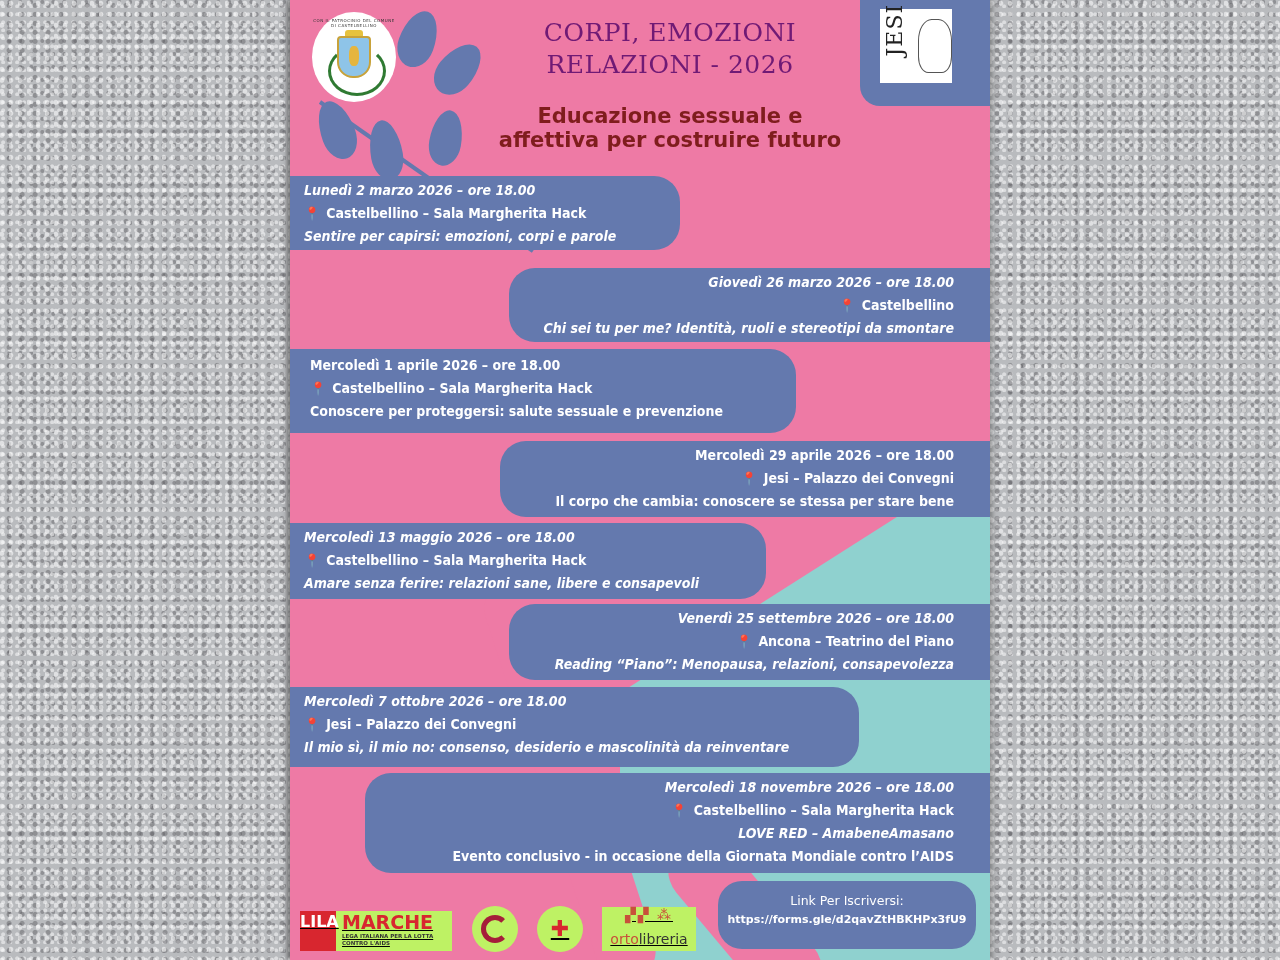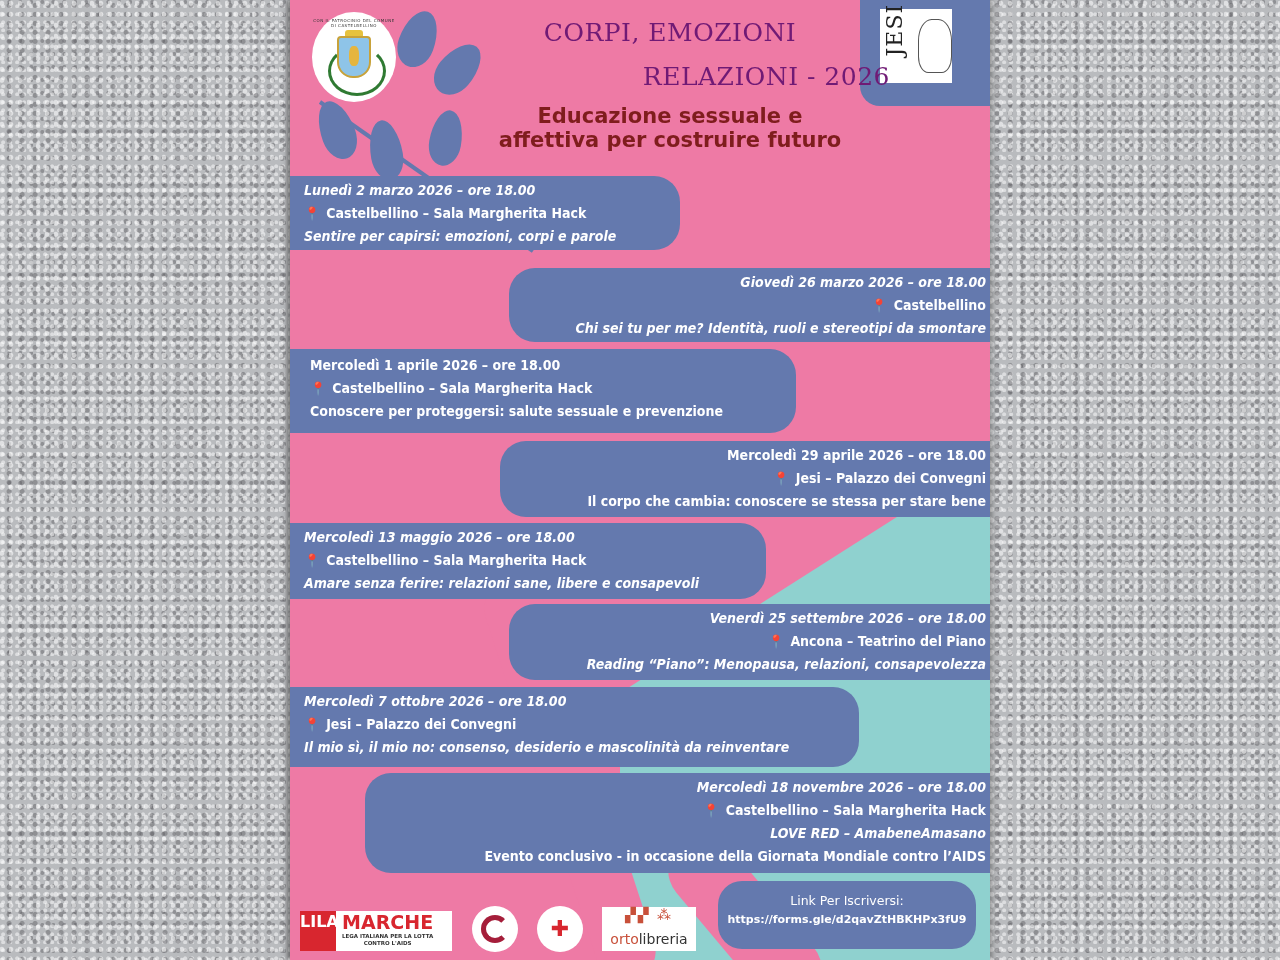--- a/index.html
+++ b/index.html
@@ -49,35 +49,35 @@
   .subtitle {
     position:absolute; left:150px; width:460px; text-align:center; color:#7f1d1d;
     font-family:"DejaVu Sans", sans-serif; font-weight:bold; font-size:21px; line-height:24px;
   }
   .card {
     position:absolute; background:#6479ae; color:#fff; box-sizing:border-box;
     font-family:"DejaVu Sans Condensed","DejaVu Sans", sans-serif; font-size:14px; font-weight:bold;
     line-height:22.5px;
   }
   .card.left { border-radius:0 26px 26px 0; padding:3px 0 0 14px; text-align:left; }
-  .card.right { border-radius:26px 0 0 26px; padding:3px 4px 0 0; text-align:right; }
+  .card.right { border-radius:26px 0 0 26px; padding:3px 36px 0 0; text-align:right; }
   .card .it { font-style:italic; }
   .pin { color:#e33b4b; font-size:13px; margin-right:6px; }
   .card-line { white-space:nowrap; display:block; }
   .link-box {
     position:absolute; left:428px; top:881px; width:258px; height:68px;
     background:#6479ae; border-radius:24px; color:#fff; text-align:center;
     font-family:"DejaVu Sans", sans-serif;
   }
   .link-label { display:block; margin-top:12px; font-size:12.5px; }
   .link-url { display:block; margin-top:5px; font-size:11px; font-weight:bold; }
-  .partner { position:absolute; background:#ffffff; box-sizing:border-box; }
+  .partner { position:absolute; background:#bef264; box-sizing:border-box;text-decoration:underline; }
   .lila { left:10px; top:911px; width:152px; height:40px; display:flex; }
   .lila-red { width:36px; height:40px; background:#d8262f; color:#fff; font-weight:bold; font-size:16px; line-height:18px; text-align:center; padding-top:2px; box-sizing:border-box; }
-  .lila-right { padding-left:6px;text-align:center; }
+  .lila-right { padding-left:6px; }
   .lila-title { color:#d8262f; font-weight:bold; font-size:19px; line-height:22px; display:block; }
   .lila-sub { color:#333; font-size:5.5px; font-weight:bold; display:block; line-height:7px; }
   .circle-logo { border-radius:50%; width:46px; height:46px; top:906px; display:flex; align-items:center; justify-content:center; }
   .magma-ring { width:28px; height:28px; border-radius:50%; border:5px solid #a51e3a; border-right-color:transparent; box-sizing:border-box; }
   .cross { color:#d8262f; font-size:22px; font-weight:bold; line-height:22px; }
   .orto { left:312px; top:907px; width:94px; height:44px; text-align:center; }
   .orto-mark { display:block; height:22px; color:#c8503a; font-size:14px; letter-spacing:2px; }
   .orto-text { font-size:14px; color:#333; }
   .orto-text b { color:#c8503a; font-weight:normal; }
 </style>
@@ -105,21 +105,21 @@
   </div>
 
   <div class="jesi-box">
     <div class="jesi-logo">
       <span class="jesi-text">JESI</span>
       <div class="jesi-lion"></div>
     </div>
   </div>
 
   <div class="title" style="top:18px;">CORPI, EMOZIONI</div>
-  <div class="title" style="top:62px;text-align:right;">RELAZIONI -  2026</div>
+  <div class="title" style="top:50px;">RELAZIONI -  2026</div>
   <div class="subtitle" style="top:104px;">Educazione sessuale e</div>
   <div class="subtitle" style="top:128px;">affettiva per costruire futuro</div>
 
   <div class="card left" style="left:0; top:176px; width:390px; height:74px;">
     <span class="card-line it">Lunedì 2 marzo 2026 – ore 18.00</span>
     <span class="card-line"><span class="pin">📍</span><span>Castelbellino – Sala Margherita Hack</span></span>
     <span class="card-line it">Sentire per capirsi: emozioni, corpi e parole</span>
   </div>
 
   <div class="card right" style="left:219px; top:268px; width:481px; height:74px;">

